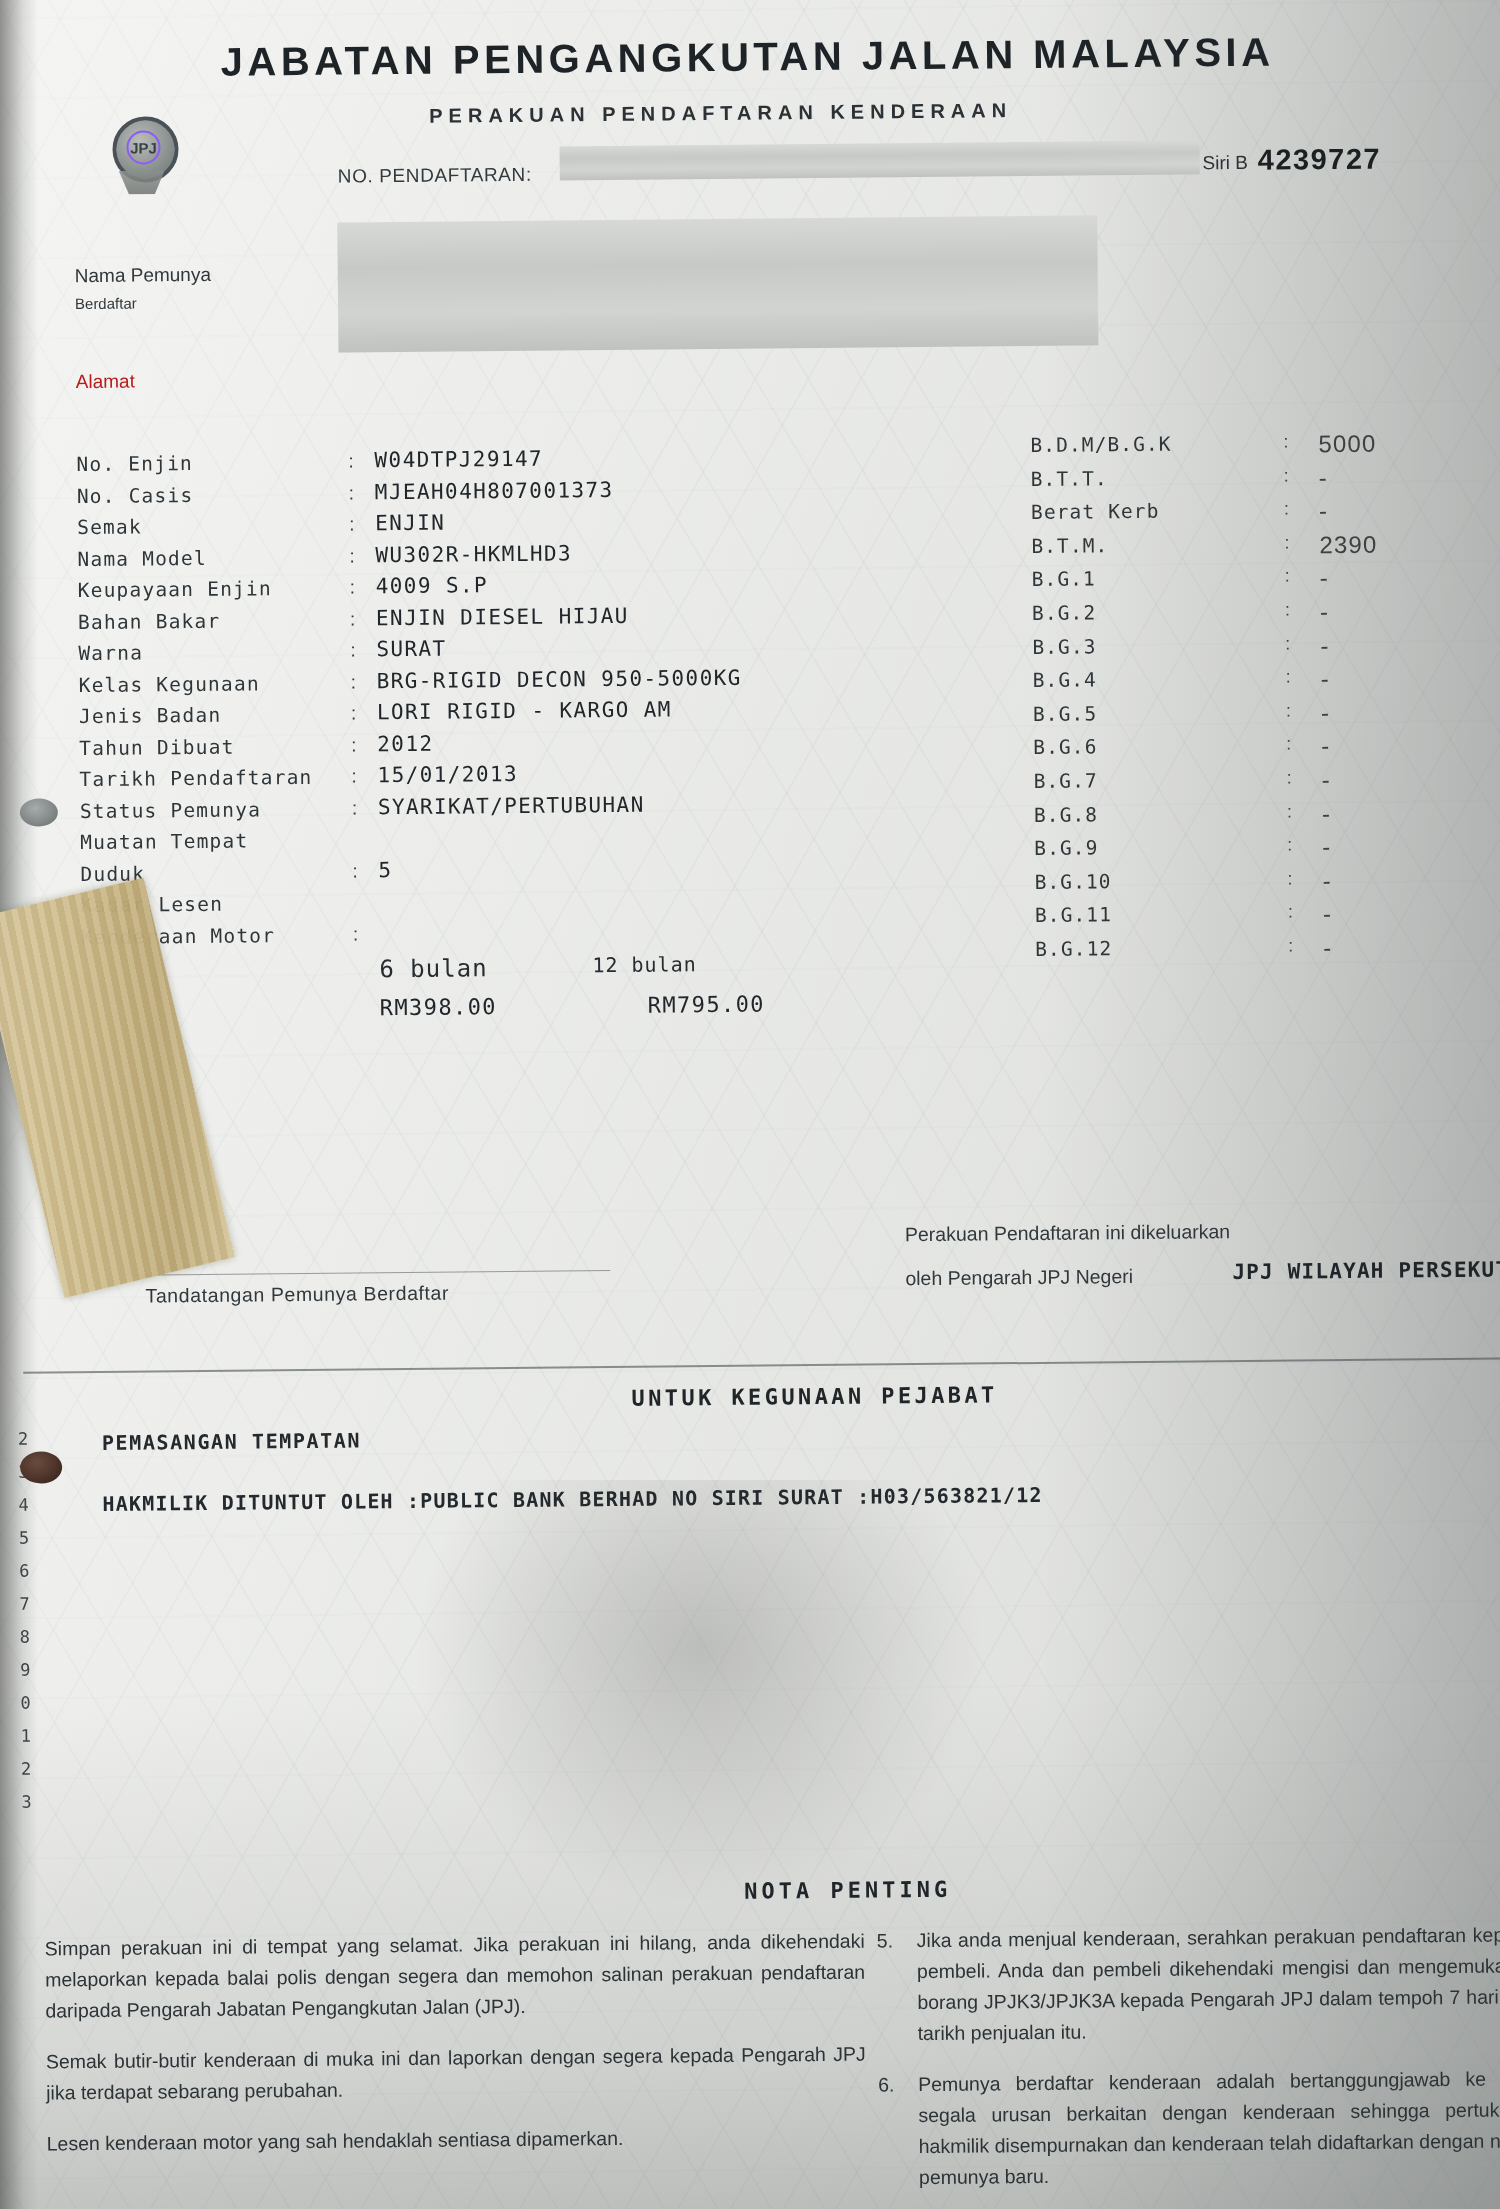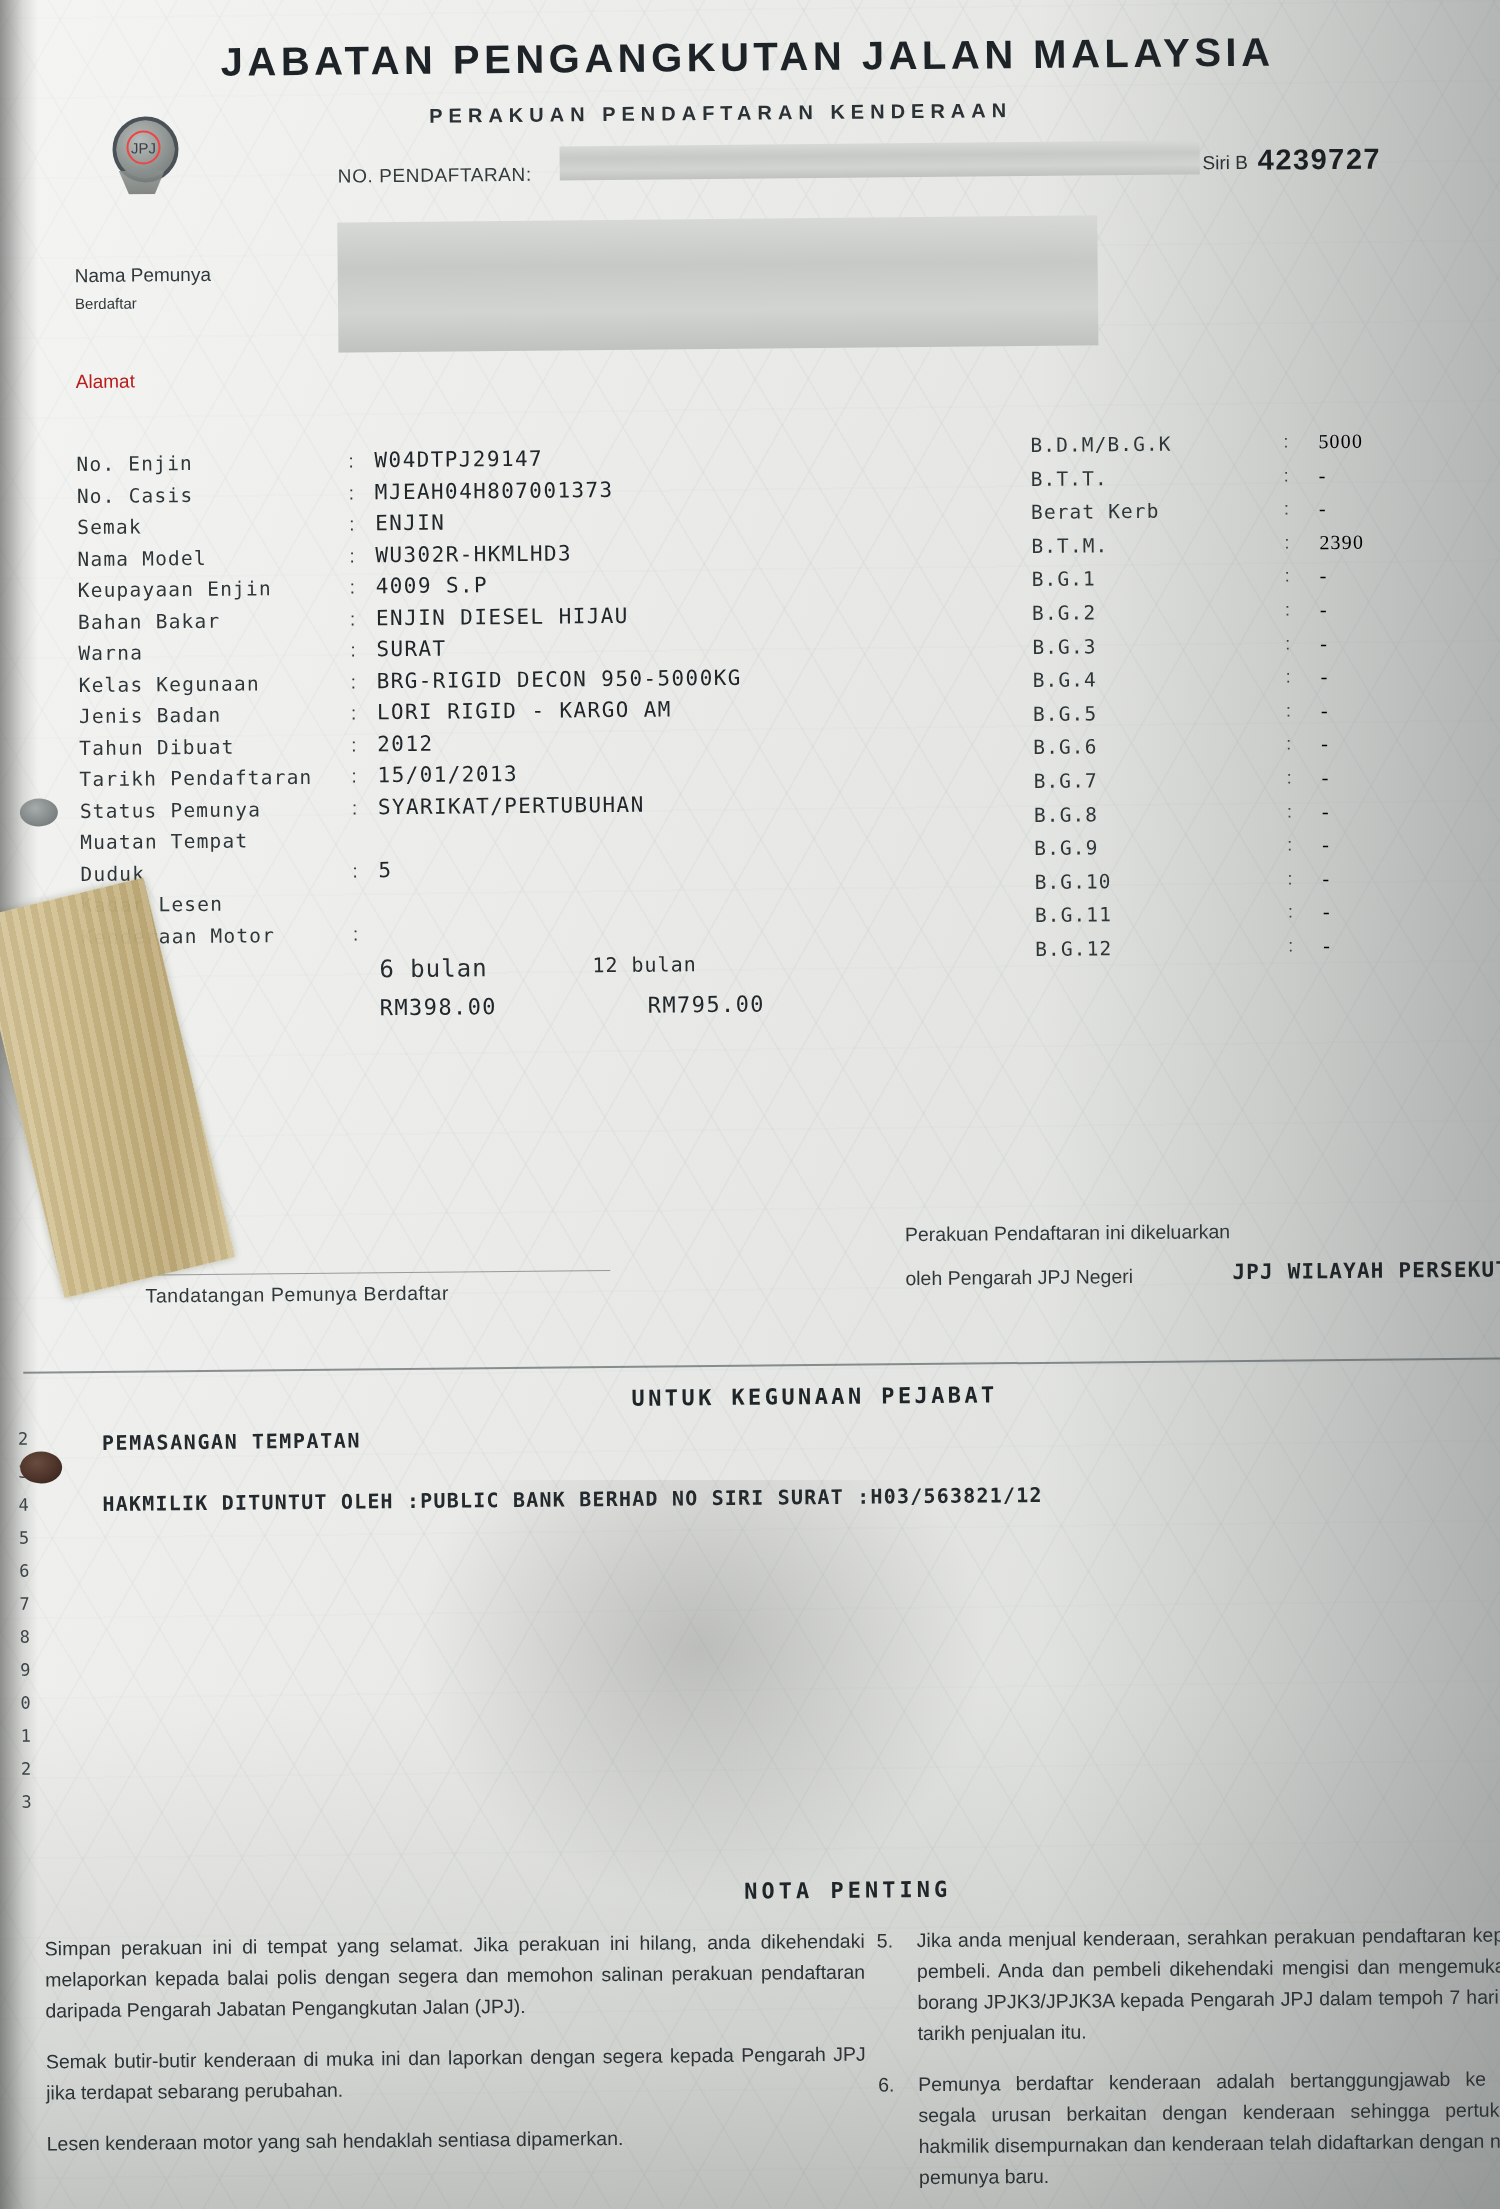--- a/index.html
+++ b/index.html
@@ -102,22 +102,22 @@
   }
   .emblem .ring {
     position:absolute; left: 8px; top: 6px; width: 58px; height: 58px;
     border-radius: 50%;
     border: 4px solid #4b5257;
     background: radial-gradient(circle at 40% 35%, #b9bdbb 0%, #8e9491 55%, #6d7370 100%);
   }
   .emblem .inner {
     position:absolute; left: 22px; top: 20px; width: 30px; height: 30px;
     border-radius: 50%;
-    border: 2px solid #ef4444;
-    color: #3a4145; font-size: 15px; font-weight: normal;
+    border: 2px solid #8b5cf6;
+    color: #3a4145; font-size: 15px; font-weight: bold;
     display:flex; align-items:center; justify-content:center;
   }
   .emblem .base {
     position:absolute; left: 14px; top: 60px; width: 46px; height: 24px;
     background: linear-gradient(180deg, #8b918e 0%, #6e7471 100%);
     clip-path: polygon(0 0, 100% 0, 78% 100%, 22% 100%);
     opacity: .85;
   }
 
   
@@ -151,21 +151,21 @@
   .rate-head { position: absolute; left: 372px; top: 955px; font-size: 24px; letter-spacing:1px; font-family:"DejaVu Sans Mono", monospace; color:#262c30;}
   .rate-head2 { position: absolute; left: 585px; top: 955px; font-size: 20px; letter-spacing:1px; font-family:"DejaVu Sans Mono", monospace; color:#262c30;}
   .rate-v1 { position: absolute; left: 372px; top: 995px; font-size: 22px; letter-spacing:1.4px; font-family:"DejaVu Sans Mono", monospace; color:#20262a;}
   .rate-v2 { position: absolute; left: 640px; top: 995px; font-size: 22px; letter-spacing:1.4px; font-family:"DejaVu Sans Mono", monospace; color:#20262a;}
 
   
   .weights { position: absolute; left: 1028px; top: 440px; }
   .wrow { position: relative; height: 33.6px; white-space: nowrap; }
   .wkey { position: absolute; left: 0; top: 0; font-size: 19.5px; letter-spacing: 1.1px; font-family:"DejaVu Sans Mono", monospace; color: #2f3639; }
   .wcolon { position: absolute; left: 253px; top: 0; font-size: 18px; color: #3a4145; }
-  .wval { position: absolute; left: 288px; top: -1px; font-size: 20px; letter-spacing: 1.2px; font-family:Liberation Serif, serif; color: #000000; }
+  .wval { position: absolute; left: 288px; top: -1px; font-size: 24px; letter-spacing: 1.2px; font-family:Liberation Sans, sans-serif; color: #404040; }
 
   
   .sig-line {
     position: absolute; left: 120px; top: 1272px; width: 480px; height: 0;
     border-top: 1px solid rgba(80,88,92,0.55);
   }
   .sig-label { position: absolute; left: 135px; top: 1282px; font-size: 19.5px; letter-spacing: 0.6px; color: #31383c; }
   .issue1 { position: absolute; left: 895px; top: 1228px; font-size: 19.5px; color: #31383c; }
   .issue2 { position: absolute; left: 895px; top: 1272px; font-size: 19.5px; color: #31383c; }
   .issue-office { position: absolute; left: 1222px; top: 1268px; font-size: 21px; font-weight: bold; letter-spacing: 1.2px; font-family:"DejaVu Sans Mono", monospace; color: #1f2528; white-space: nowrap;}

